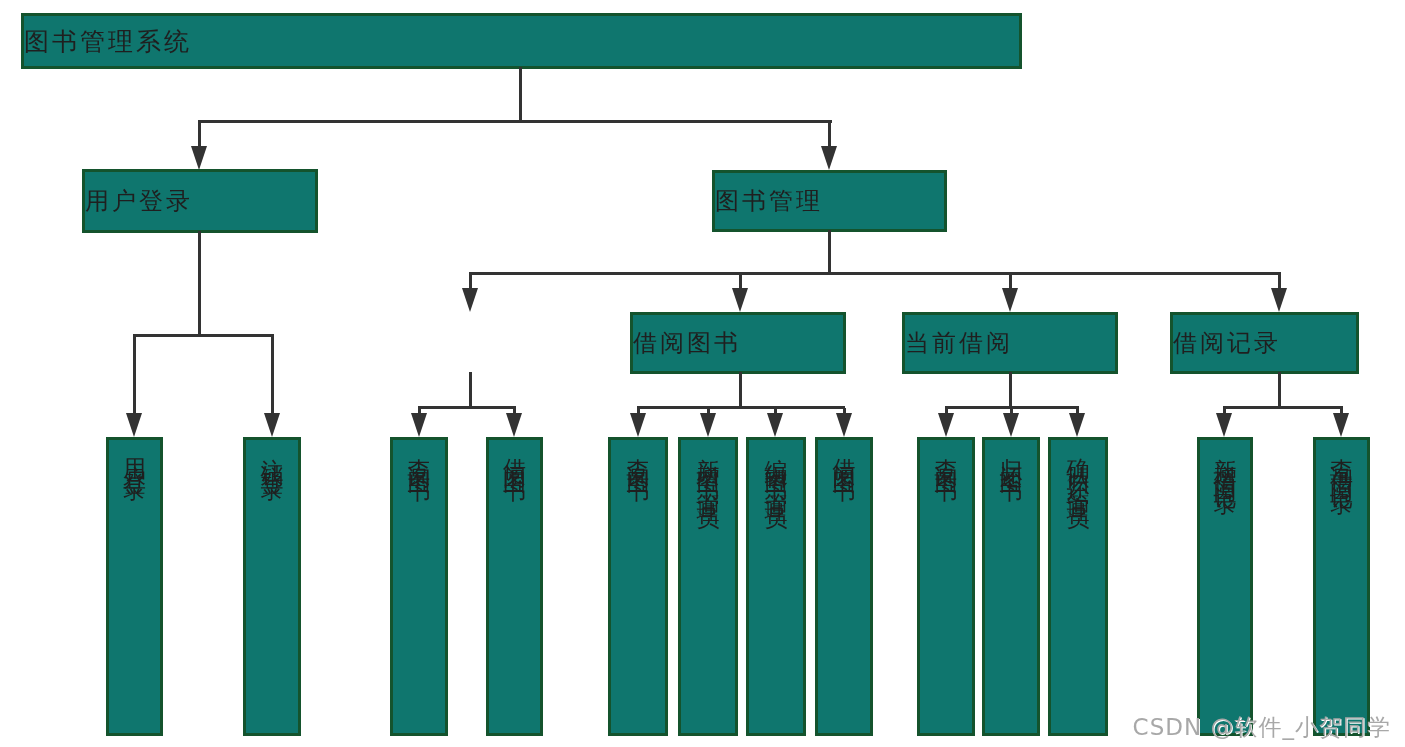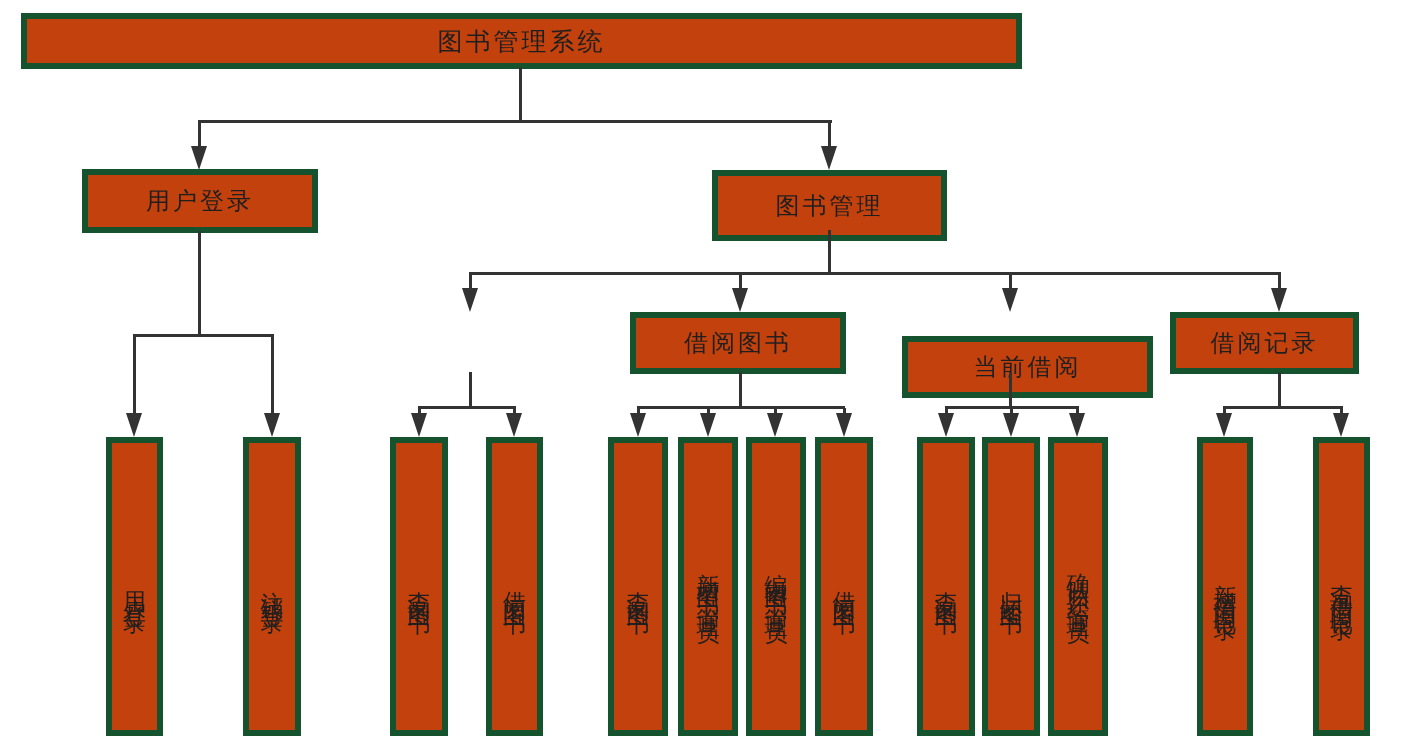--- a/index.html
+++ b/index.html
@@ -1,23 +1,23 @@
 <!DOCTYPE html>
 <html><head>
 <meta charset="utf-8">
 <style>
   html,body { margin:0; padding:0; background:#ffffff; }
   .stage {
     position:relative; width:1405px; height:747px; background:#ffffff;
     font-family:"DejaVu Sans","Liberation Sans",sans-serif; overflow:hidden;
   }
   .node {
-    position:absolute; box-sizing:border-box; background:#c2410c;
-    border:6px solid #14532d; color:#1f1f1f;
-    display:flex; align-items:center; justify-content:center;
+    position:absolute; box-sizing:border-box; background:#0f766e;
+    border:3px solid #14532d; color:#1f1f1f;
+    display:flex; align-items:center; justify-content:flex-start;
   }
   .h-node { font-size:24px; letter-spacing:3px; white-space:nowrap; }
   .root-node { font-size:25px; letter-spacing:3px; }
   .v-node {
     writing-mode:vertical-rl; font-size:23px; letter-spacing:7px;
     line-height:1; white-space:nowrap;
   }
   .vline { position:absolute; width:3px; background:#333333; }
   .hline { position:absolute; height:3px; background:#333333; }
   .arrow {
@@ -44,21 +44,21 @@
     <div class="hline" style="left:198px; top:120px; width:634px;"></div>
     <div class="vline" style="left:198px; top:122px; height:28px;"></div>
     <div class="arrow" style="left:191px; top:146px;"></div>
     <div class="vline" style="left:828px; top:122px; height:28px;"></div>
     <div class="arrow" style="left:821px; top:146px;"></div>
   </div>
 
   <div class="node h-node" style="left:82px; top:169px; width:236px; height:64px;">
     <span>用户登录</span>
   </div>
-  <div class="node h-node" style="left:712px; top:170px; width:235px; height:71px;font-family:Liberation Mono, monospace;">
+  <div class="node h-node" style="left:712px; top:170px; width:235px; height:62px;font-family:Liberation Mono, monospace;">
     <span>图书管理</span>
   </div>
 
   <div>
     <div class="vline" style="left:198px; top:231px; height:106px;"></div>
     <div class="hline" style="left:133px; top:334px; width:141px;"></div>
     <div class="vline" style="left:133px; top:336px; height:80px;"></div>
     <div class="arrow" style="left:126px; top:413px;"></div>
     <div class="vline" style="left:271px; top:336px; height:80px;"></div>
     <div class="arrow" style="left:264px; top:413px;"></div>
@@ -73,21 +73,21 @@
     <div class="arrow" style="left:732px; top:288px;"></div>
     <div class="vline" style="left:1009px; top:274px; height:18px;"></div>
     <div class="arrow" style="left:1002px; top:288px;"></div>
     <div class="vline" style="left:1278px; top:274px; height:18px;"></div>
     <div class="arrow" style="left:1271px; top:288px;"></div>
   </div>
 
   <div class="node h-node" style="left:630px; top:312px; width:216px; height:62px;">
     <span>借阅图书</span>
   </div>
-  <div class="node h-node" style="left:902px; top:312px; width:251px; height:62px;margin-top:24px;">
+  <div class="node h-node" style="left:902px; top:312px; width:216px; height:62px;">
     <span>当前借阅</span>
   </div>
   <div class="node h-node" style="left:1170px; top:312px; width:189px; height:62px;">
     <span>借阅记录</span>
   </div>
 
   <div>
     <div class="vline" style="left:469px; top:372px; height:36px;"></div>
     <div class="hline" style="left:418px; top:406px; width:98px;"></div>
     <div class="vline" style="left:418px; top:408px; height:9px;"></div>
@@ -166,14 +166,15 @@
     <span>确认归还（管理员）</span>
   </div>
 
   <div class="node v-node" style="left:1197px; top:437px; width:56px; height:299px;">
     <span>新增借阅记录</span>
   </div>
   <div class="node v-node" style="left:1313px; top:437px; width:57px; height:299px;">
     <span>查询借阅记录</span>
   </div>
 
+  <div class="watermark">CSDN @软件_小贺同学</div>
 
 </div>
 
 </body></html>

